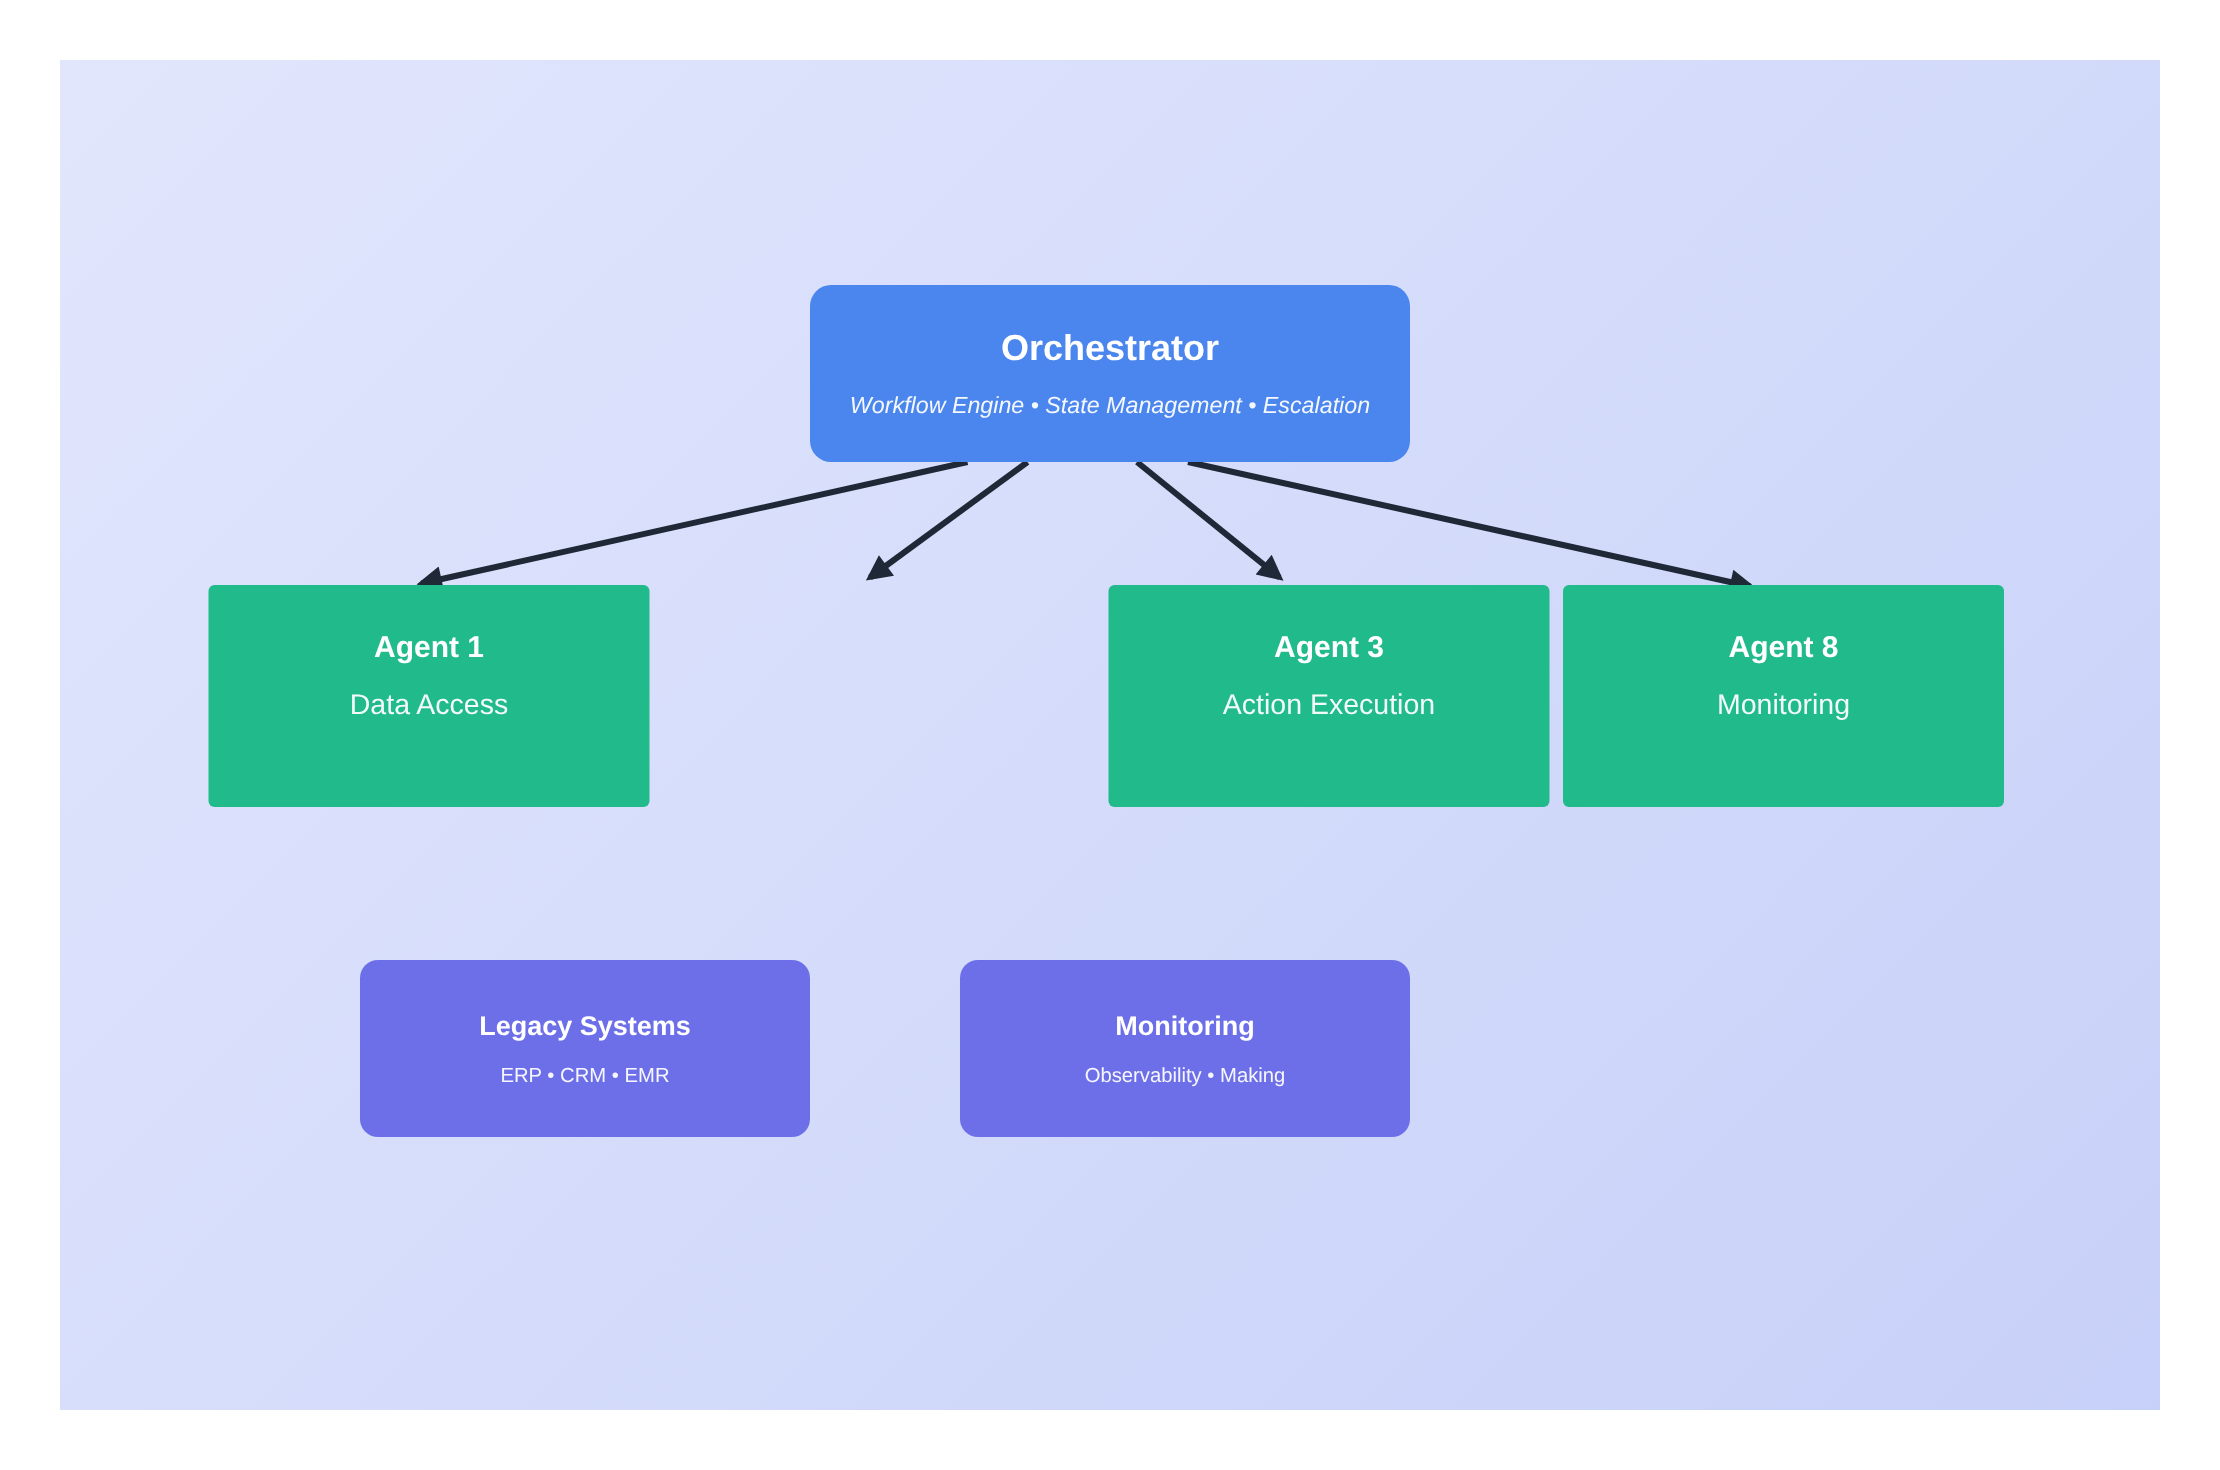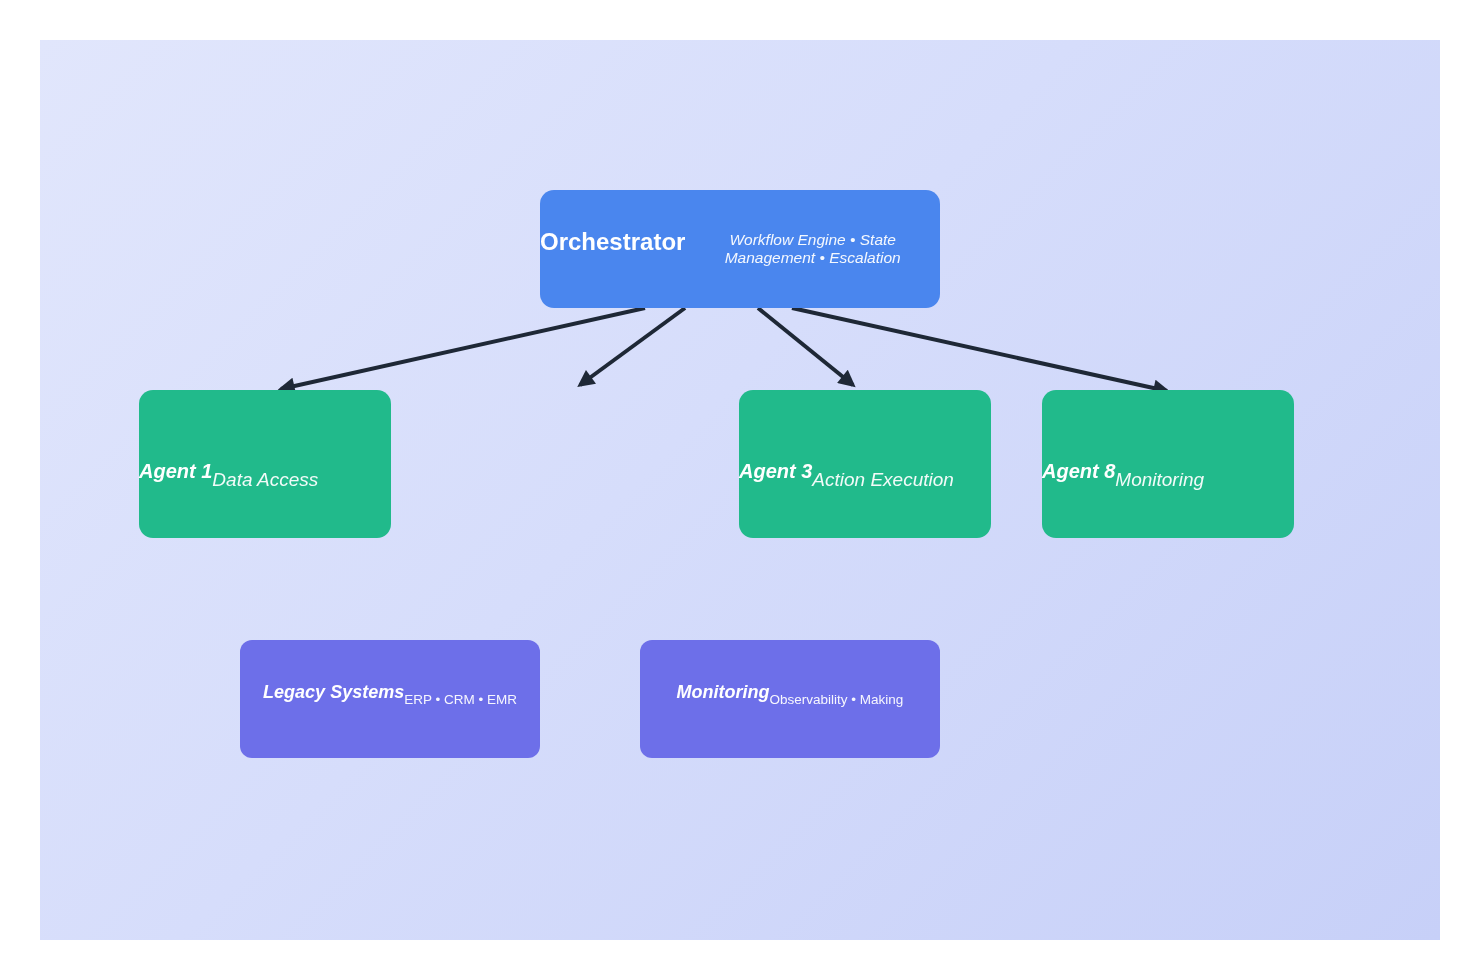--- a/index.html
+++ b/index.html
@@ -21,53 +21,52 @@
     font-size: 29px; font-weight: bold;
     color: #232e3f; letter-spacing: 0.2px;
   }
   .arrows {
     position: absolute; left: 0; top: 0;
     width: 1400px; height: 900px;
     pointer-events: none;
   }
   .node {
     position: absolute;
-    display: flex; flex-direction: row; align-items: center;
+    display: flex; flex-direction: column; align-items: center;
     color: #ffffff; text-align: center;
   }
   .node-title { font-weight: bold; }
   .node-sub { color: rgba(255,255,255,0.94); }
 
   .orchestrator {
     left: 500px; top: 150px; width: 400px; height: 118px;
     background: #4a86ee; border-radius: 14px;
     justify-content: center;
   }
   .orchestrator .node-title { font-size: 24px; margin-bottom: 15px; }
   .orchestrator .node-sub { font-size: 15.5px; font-style: italic; }
 
   .agent {
-    top: 350px; width: 252px; height: 148px;
-    background: #21ba8b; border-radius: 14px;
+    top: 350px; width: 294px; height: 148px;
+    background: #21ba8b; border-radius: 4px;
     padding-top: 31px;
-    font-style: italic;
   }
   .agent .node-title { font-size: 20px; margin-bottom: 16px; }
   .agent .node-sub { font-size: 19px; }
   .agent-1 { left: 99px; }
   .agent-2 { left: 402px; }
   .agent-3 { left: 699px; text-align: right; }
   .agent-4 { left: 1002px; }
 
   .support {
     top: 600px; width: 300px; height: 118px;
     background: #6d6fe9; border-radius: 12px;
     justify-content: center;
   }
-  .support .node-title { font-size: 18px; margin-bottom: 14px; font-style: italic; }
+  .support .node-title { font-size: 18px; margin-bottom: 14px; }
   .support .node-sub { font-size: 13.5px; }
   .support-1 { left: 200px; }
   .support-2 { left: 600px; }
   .support-3 { left: 1000px; }
 </style>
 </head>
 <body>
 
 <div class="canvas">
   <div class="panel">

